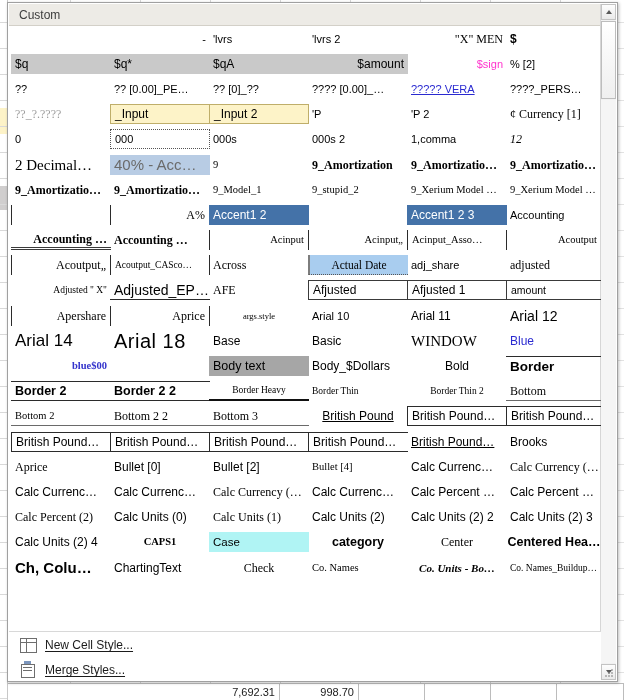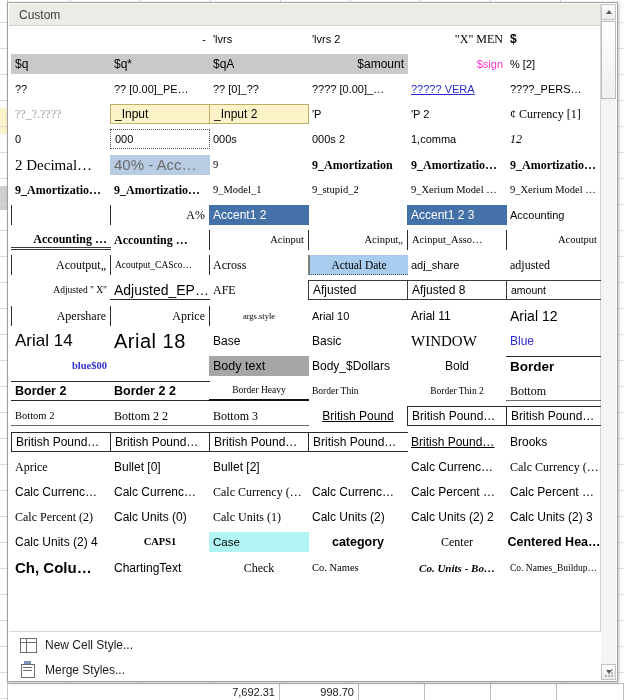--- a/index.html
+++ b/index.html
@@ -80,21 +80,21 @@
   
   .menu{
     position:absolute;left:1px;top:628px;width:592px;height:50px;
     background:#ffffff;border-top:1px solid #d8d8d8;box-sizing:border-box;
   }
   .mitem{
     position:relative;height:25px;display:flex;align-items:center;padding-left:8px;
     font-size:12px;color:#1b1b1b;font-family:"Liberation Sans",sans-serif;
   }
   .mitem .micon{width:22px;height:18px;flex:0 0 22px;position:relative;margin-right:6px;}
-  .mitem .mlabel{text-underline-offset:2px;text-decoration-skip-ink:none;}
+  .mitem .mlabel{text-decoration:underline;text-underline-offset:2px;text-decoration-skip-ink:none;}
   
   .ico-table{position:absolute;left:3px;top:2px;width:15px;height:13px;border:1px solid #6e6e6e;background:#fff;}
   .ico-table:before{content:"";position:absolute;left:0;top:3px;width:15px;height:1px;background:#6e6e6e;}
   .ico-table:after{content:"";position:absolute;left:5px;top:0;width:1px;height:13px;background:#6e6e6e;}
   
   .ico-merge{position:absolute;left:4px;top:3px;width:12px;height:12px;border:1px solid #6e6e6e;background:#fff;}
   .ico-merge:before{content:"";position:absolute;left:2px;top:-4px;width:7px;height:3px;background:#7c96bd;}
   .ico-merge:after{content:"";position:absolute;left:1px;top:2px;width:9px;height:1px;background:#6e6e6e;box-shadow:0 3px 0 #6e6e6e;}
 
   .resize-grip{position:absolute;right:3px;bottom:3px;width:9px;height:9px;opacity:.55;}
@@ -402,21 +402,21 @@
         <div class="cellwrap c1">
           <div class="sc al-l" style="font-family: &quot;Liberation Sans&quot;, sans-serif; font-size: 14px; border-bottom: 1px solid rgb(43, 43, 43);">Adjusted_EP…</div>
         </div>
         <div class="cellwrap c2">
           <div class="sc al-l" style="font-family: &quot;Liberation Serif&quot;, serif; font-size: 12px;">AFE</div>
         </div>
         <div class="cellwrap c3">
           <div class="sc al-l" style="font-family: &quot;Liberation Sans&quot;, sans-serif; border: 1px solid rgb(58, 58, 58); font-size: 12px;">Afjusted</div>
         </div>
         <div class="cellwrap c4">
-          <div class="sc al-l" style="font-family: &quot;Liberation Sans&quot;, sans-serif; border: 1px solid rgb(58, 58, 58); font-size: 12px;">Afjusted 8</div>
+          <div class="sc al-l" style="font-family: &quot;Liberation Sans&quot;, sans-serif; border: 1px solid rgb(58, 58, 58); font-size: 12px;">Afjusted 1</div>
         </div>
         <div class="cellwrap c5">
           <div class="sc al-l" style="font-family: &quot;Liberation Sans&quot;, sans-serif; border: 1px solid rgb(58, 58, 58); font-size: 10.5px;">amount</div>
         </div>
       </div>
       <div class="srow">
         <div class="cellwrap c0">
           <div class="sc al-r" style="font-family: &quot;Liberation Serif&quot;, serif; font-size: 12px; border-left: 1px solid rgb(43, 43, 43); border-right: 1px solid rgb(43, 43, 43);">Apershare</div>
         </div>
         <div class="cellwrap c1">
@@ -534,20 +534,23 @@
       </div>
       <div class="srow">
         <div class="cellwrap c0">
           <div class="sc al-l" style="font-family: &quot;Liberation Serif&quot;, serif; font-size: 12px;">Aprice</div>
         </div>
         <div class="cellwrap c1">
           <div class="sc al-l" style="font-family: &quot;Liberation Sans&quot;, sans-serif; font-size: 12px;">Bullet [0]</div>
         </div>
         <div class="cellwrap c2">
           <div class="sc al-l" style="font-family: &quot;Liberation Sans&quot;, sans-serif; font-size: 12px;">Bullet [2]</div>
+        </div>
+        <div class="cellwrap c3">
+          <div class="sc al-l" style="font-family: &quot;Liberation Serif&quot;, serif; font-size: 10.5px;">Bullet [4]</div>
         </div>
         <div class="cellwrap c4">
           <div class="sc al-l" style="font-family: &quot;Liberation Sans&quot;, sans-serif; font-size: 12px;">Calc Currenc…</div>
         </div>
         <div class="cellwrap c5">
           <div class="sc al-l" style="font-family: &quot;Liberation Serif&quot;, serif; font-size: 12px;">Calc Currency (…</div>
         </div>
       </div>
       <div class="srow">
         <div class="cellwrap c0">

